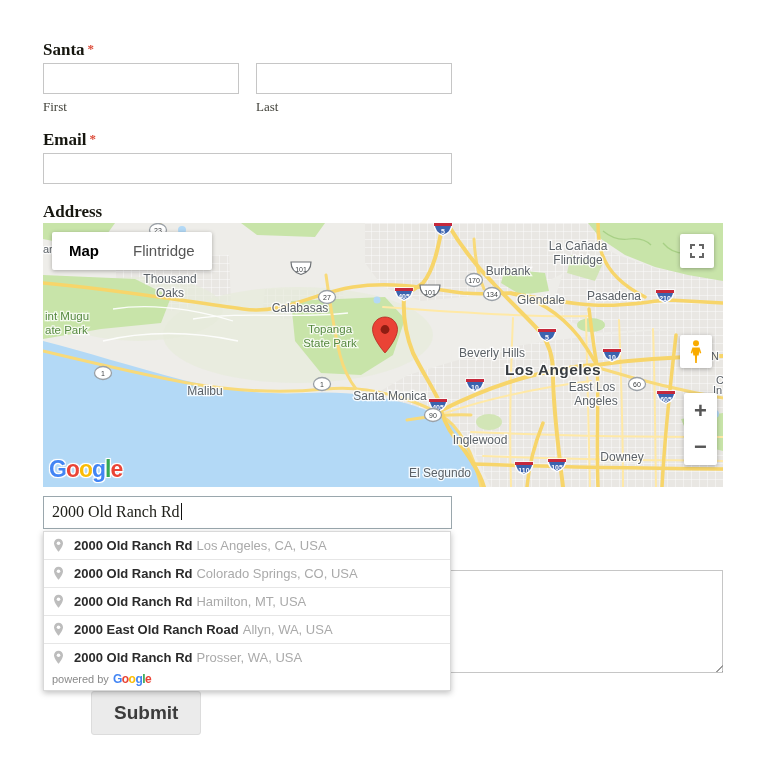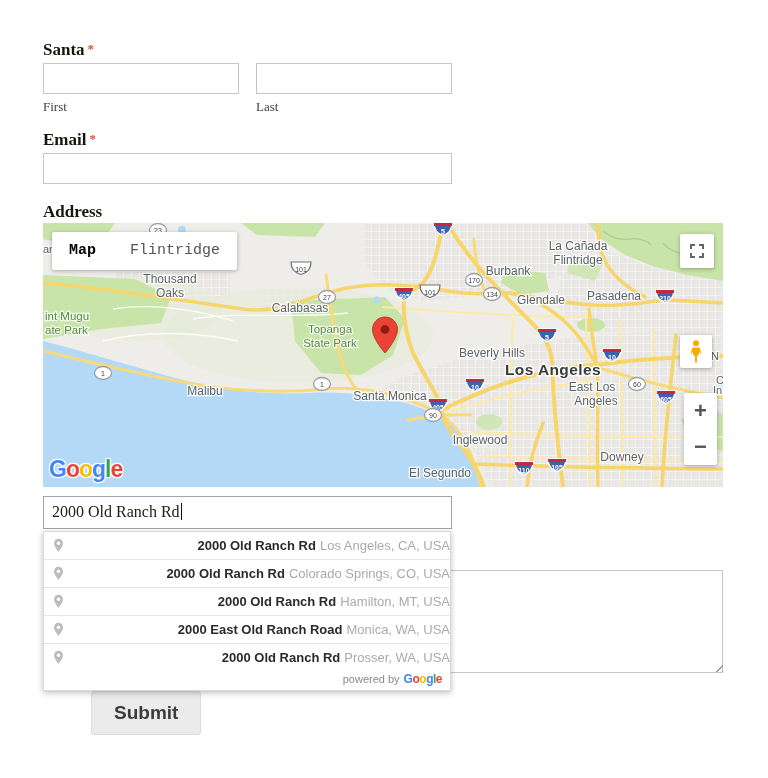--- a/index.html
+++ b/index.html
@@ -38,39 +38,39 @@
   }
   
   #map{left:43px;top:223px;width:680px;height:264px;overflow:hidden;background:#eeede9;cursor:grab;}
   #map svg{display:block;}
   .ml-c{font:12px "Liberation Sans",sans-serif;fill:#5b6167;paint-order:stroke;stroke:#ffffff;stroke-width:2.6px;stroke-opacity:.85;}
   .ml-b{font:600 15.5px "Liberation Sans",sans-serif;fill:#383d42;letter-spacing:.4px;paint-order:stroke;stroke:#ffffff;stroke-width:3px;stroke-opacity:.85;}
   .ml-p{font:11.5px "Liberation Sans",sans-serif;fill:#55883f;paint-order:stroke;stroke:#ffffff;stroke-width:2.4px;stroke-opacity:.8;}
   .ml-t{font:11px "Liberation Sans",sans-serif;fill:#5b6167;paint-order:stroke;stroke:#ffffff;stroke-width:2.4px;stroke-opacity:.85;}
   .map-ctl{background:#fff;border-radius:2px;box-shadow:0 1px 4px rgba(0,0,0,.3);}
   #mapsat{left:9px;top:9px;display:flex;height:38px;z-index:4;}
-  #mapsat .mbtn{padding:0 17px;line-height:38px;font-size:15px;color:#565656;cursor:pointer;background:none;border:none;font-family:Liberation Mono, monospace;}
+  #mapsat .mbtn{padding:0 17px;line-height:38px;font-size:15px;color:#565656;cursor:pointer;background:none;border:none;font-family:Liberation Sans, sans-serif;}
   #mapsat .mbtn.sel{font-weight:bold;color:#000;}
   #fullscreen-ctl{right:9px;top:11px;width:34px;height:34px;z-index:4;display:flex;align-items:center;justify-content:center;cursor:pointer;}
   #pegman-ctl{right:11px;top:112px;width:32px;height:33px;z-index:4;display:flex;align-items:center;justify-content:center;cursor:grab;}
   #zoom-ctl{right:6px;top:170px;width:33px;height:72px;z-index:4;display:flex;flex-direction:column;}
   #zoom-ctl .zbtn{flex:1;border:none;background:none;font-size:22px;font-weight:bold;color:#565656;cursor:pointer;line-height:34px;font-family:"Liberation Sans",sans-serif;}
   #zoom-ctl .zdiv{height:1px;background:#e6e6e6;margin:0 5px;}
   #gmap-logo{left:6px;bottom:4px;z-index:3;font-size:23px;font-weight:bold;letter-spacing:-1px;cursor:pointer;
     text-shadow:-1px -1px 0 #fff,1px -1px 0 #fff,-1px 1px 0 #fff,1px 1px 0 #fff,0 0 3px #fff;}
   
   #pac{left:43px;top:531px;width:408px;background:#fff;border:1px solid #d9d9d9;
     box-shadow:0 2px 6px rgba(0,0,0,.25);z-index:6;box-sizing:border-box;}
   .pac-item{position:relative;height:27px;line-height:27px;padding-left:30px;font-size:13px;
-    border-top:1px solid #e6e6e6;white-space:nowrap;overflow:hidden;cursor:pointer;text-align:right;}
+    border-top:1px solid #e6e6e6;white-space:nowrap;overflow:hidden;cursor:pointer;}
   .pac-item:first-child{border-top:none;}
   .pac-main{color:#2b2b2b;font-weight:bold;margin-right:4px;}
   .pac-sec{color:#aaaaaa;}
   .pac-pin{position:absolute;left:9px;top:6px;}
-  .pac-powered{height:16px;display:flex;justify-content:flex-end;align-items:center;gap:4px;
+  .pac-powered{height:16px;display:flex;justify-content:flex-start;align-items:center;gap:4px;
     padding:0 8px 3px;font-size:11px;color:#8a8a8a;}
   .pb-google{font-size:12px;font-weight:bold;letter-spacing:-.5px;}
 </style>
 </head>
 <body>
 
 <div class="abs flabel" style="left:43px;top:40px;">
   <span>Santa</span><span class="req">*</span>
 </div>
 <input class="abs txt" style="left: 43px; top: 63px; width: 196px;" value="">
@@ -345,21 +345,21 @@
       <path d="M5.5,0.8 C3,0.8 1,2.8 1,5.3 c0,3.3 4.5,8.6 4.5,8.6 s4.5,-5.3 4.5,-8.6 C10,2.8 8,0.8 5.5,0.8 z" fill="#bdbdbd"></path>
       <circle cx="5.5" cy="5.2" r="1.8" fill="#ffffff"></circle>
     </svg>
     <span class="pac-main">2000 Old Ranch Rd</span><span class="pac-sec">Hamilton, MT, USA</span>
   </div>
       <div class="pac-item">
     <svg class="pac-pin" width="11" height="15" viewBox="0 0 11 15">
       <path d="M5.5,0.8 C3,0.8 1,2.8 1,5.3 c0,3.3 4.5,8.6 4.5,8.6 s4.5,-5.3 4.5,-8.6 C10,2.8 8,0.8 5.5,0.8 z" fill="#bdbdbd"></path>
       <circle cx="5.5" cy="5.2" r="1.8" fill="#ffffff"></circle>
     </svg>
-    <span class="pac-main">2000 East Old Ranch Road</span><span class="pac-sec">Monica, WA, USA</span>
+    <span class="pac-main">2000 East Old Ranch Road</span><span class="pac-sec">Allyn, WA, USA</span>
   </div>
       <div class="pac-item">
     <svg class="pac-pin" width="11" height="15" viewBox="0 0 11 15">
       <path d="M5.5,0.8 C3,0.8 1,2.8 1,5.3 c0,3.3 4.5,8.6 4.5,8.6 s4.5,-5.3 4.5,-8.6 C10,2.8 8,0.8 5.5,0.8 z" fill="#bdbdbd"></path>
       <circle cx="5.5" cy="5.2" r="1.8" fill="#ffffff"></circle>
     </svg>
     <span class="pac-main">2000 Old Ranch Rd</span><span class="pac-sec">Prosser, WA, USA</span>
   </div>
     </div>
   <div class="pac-powered">

